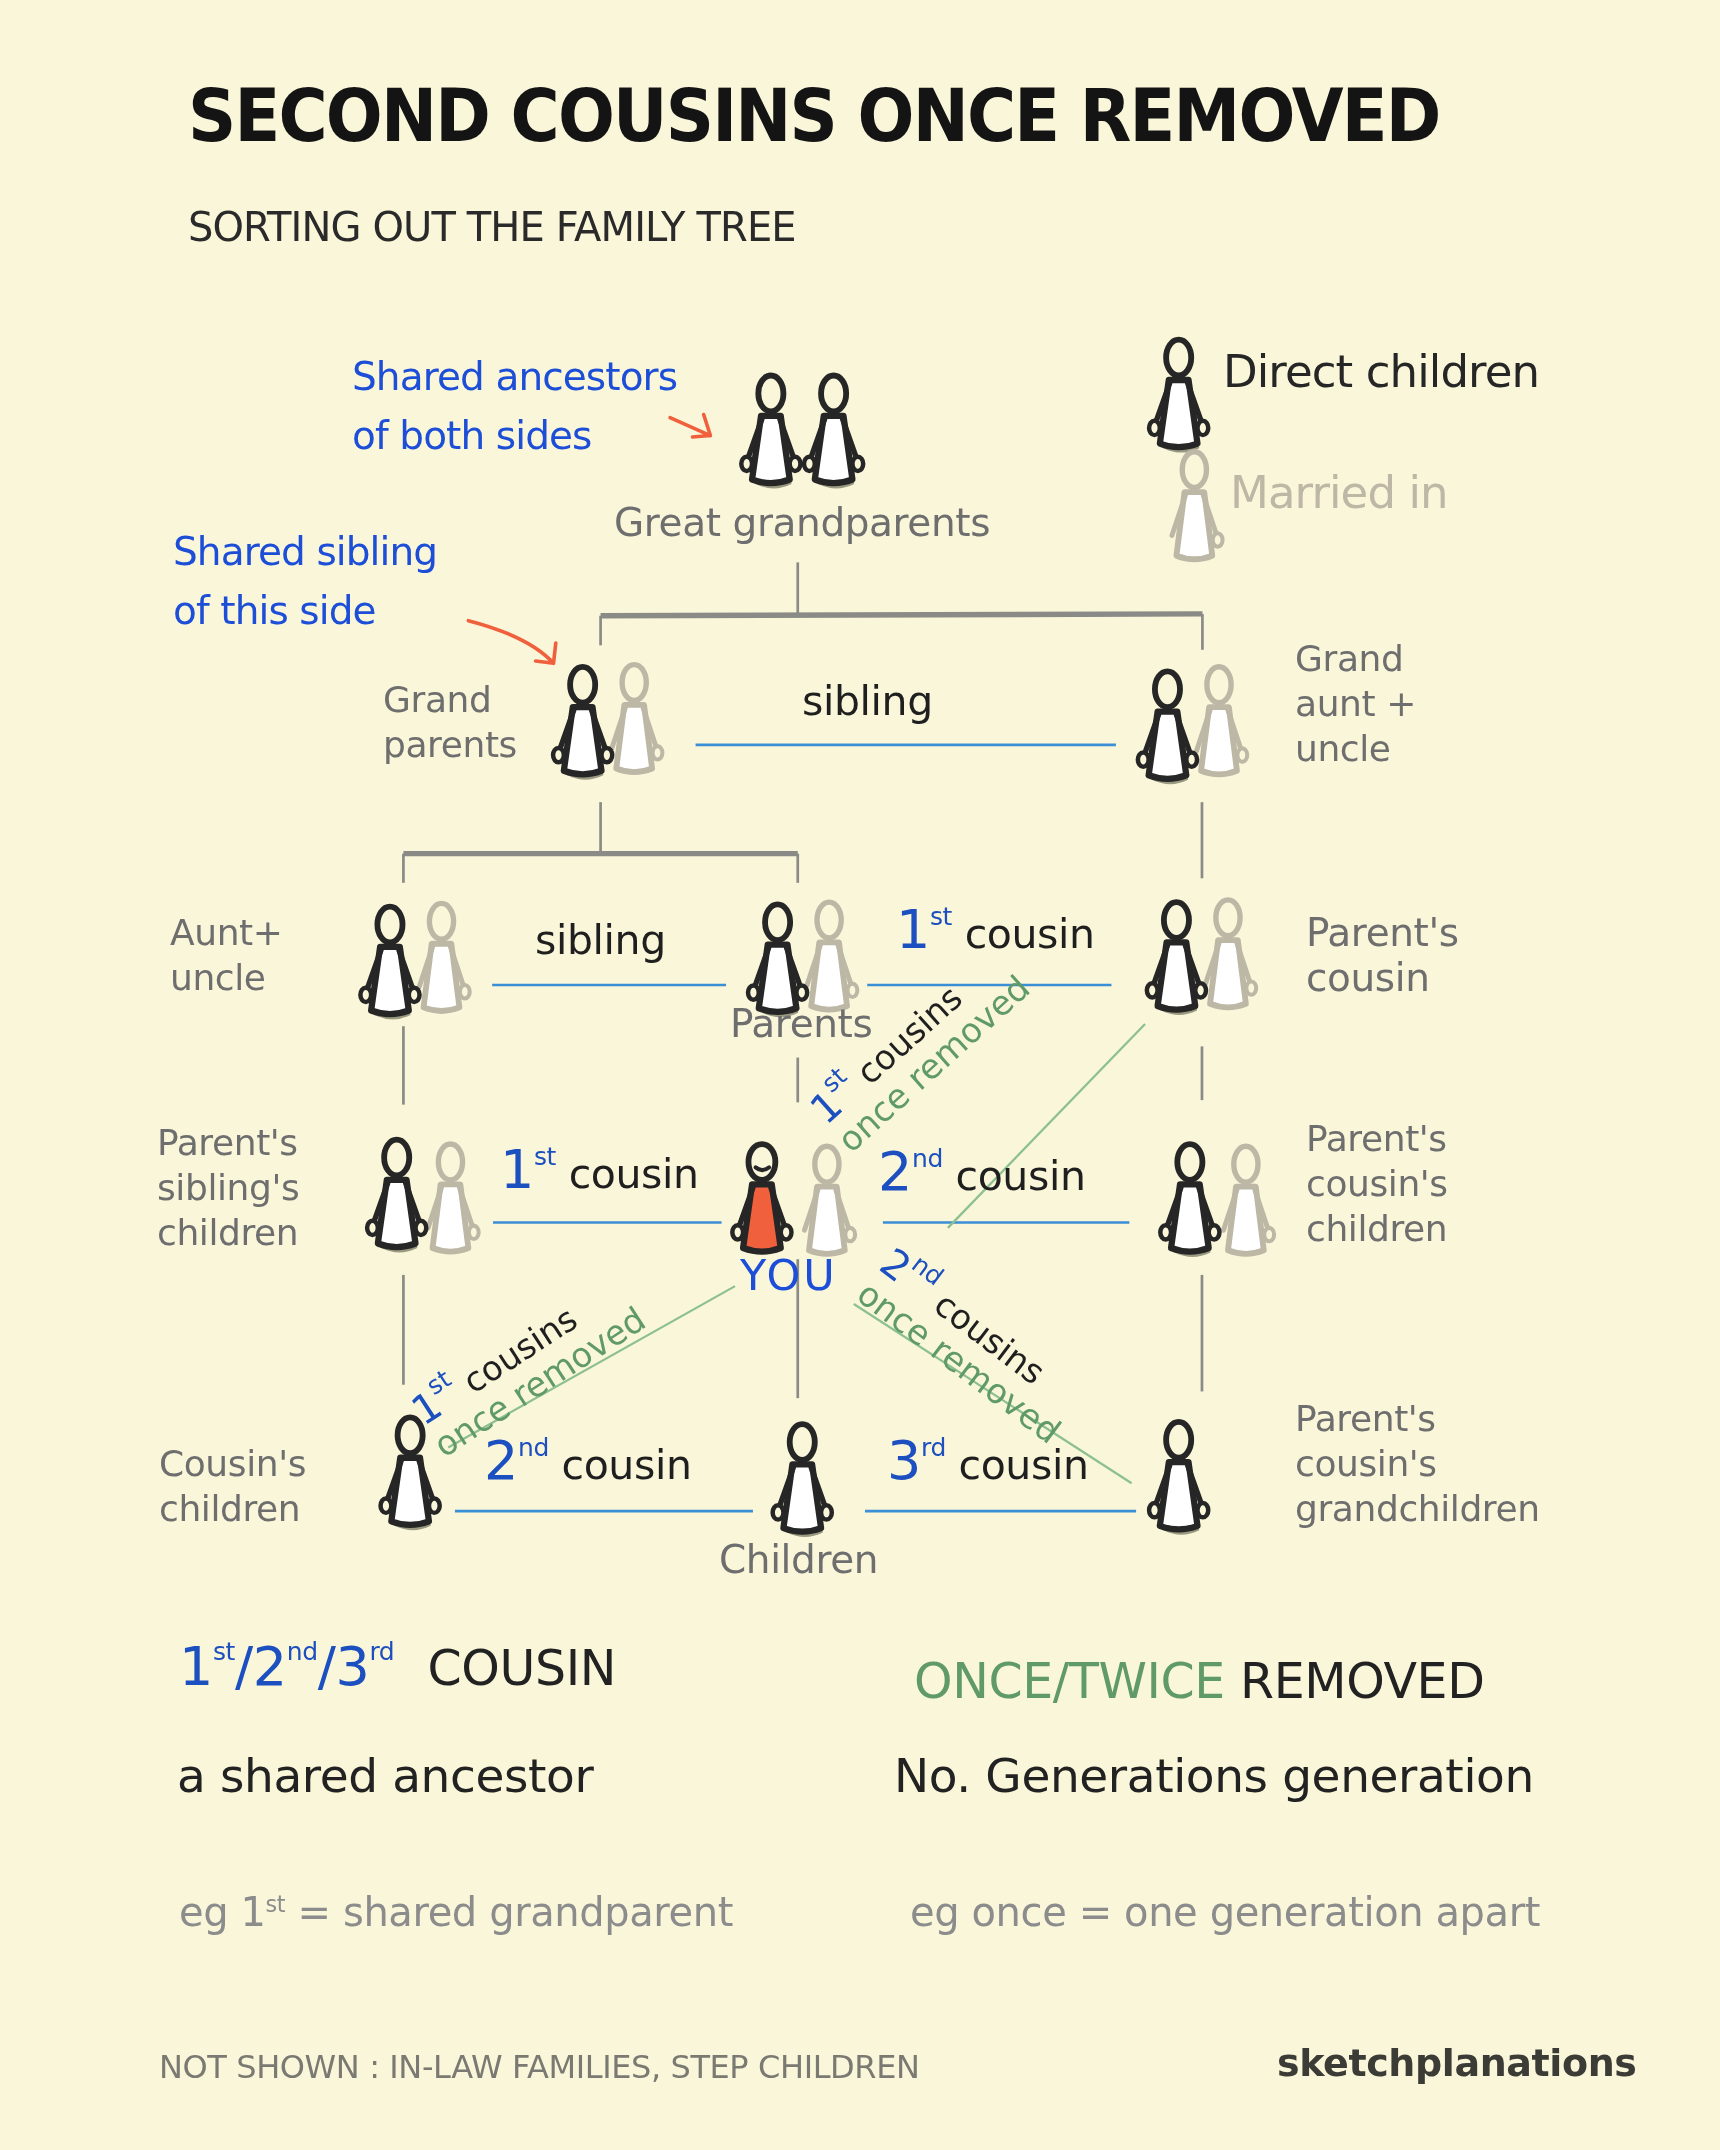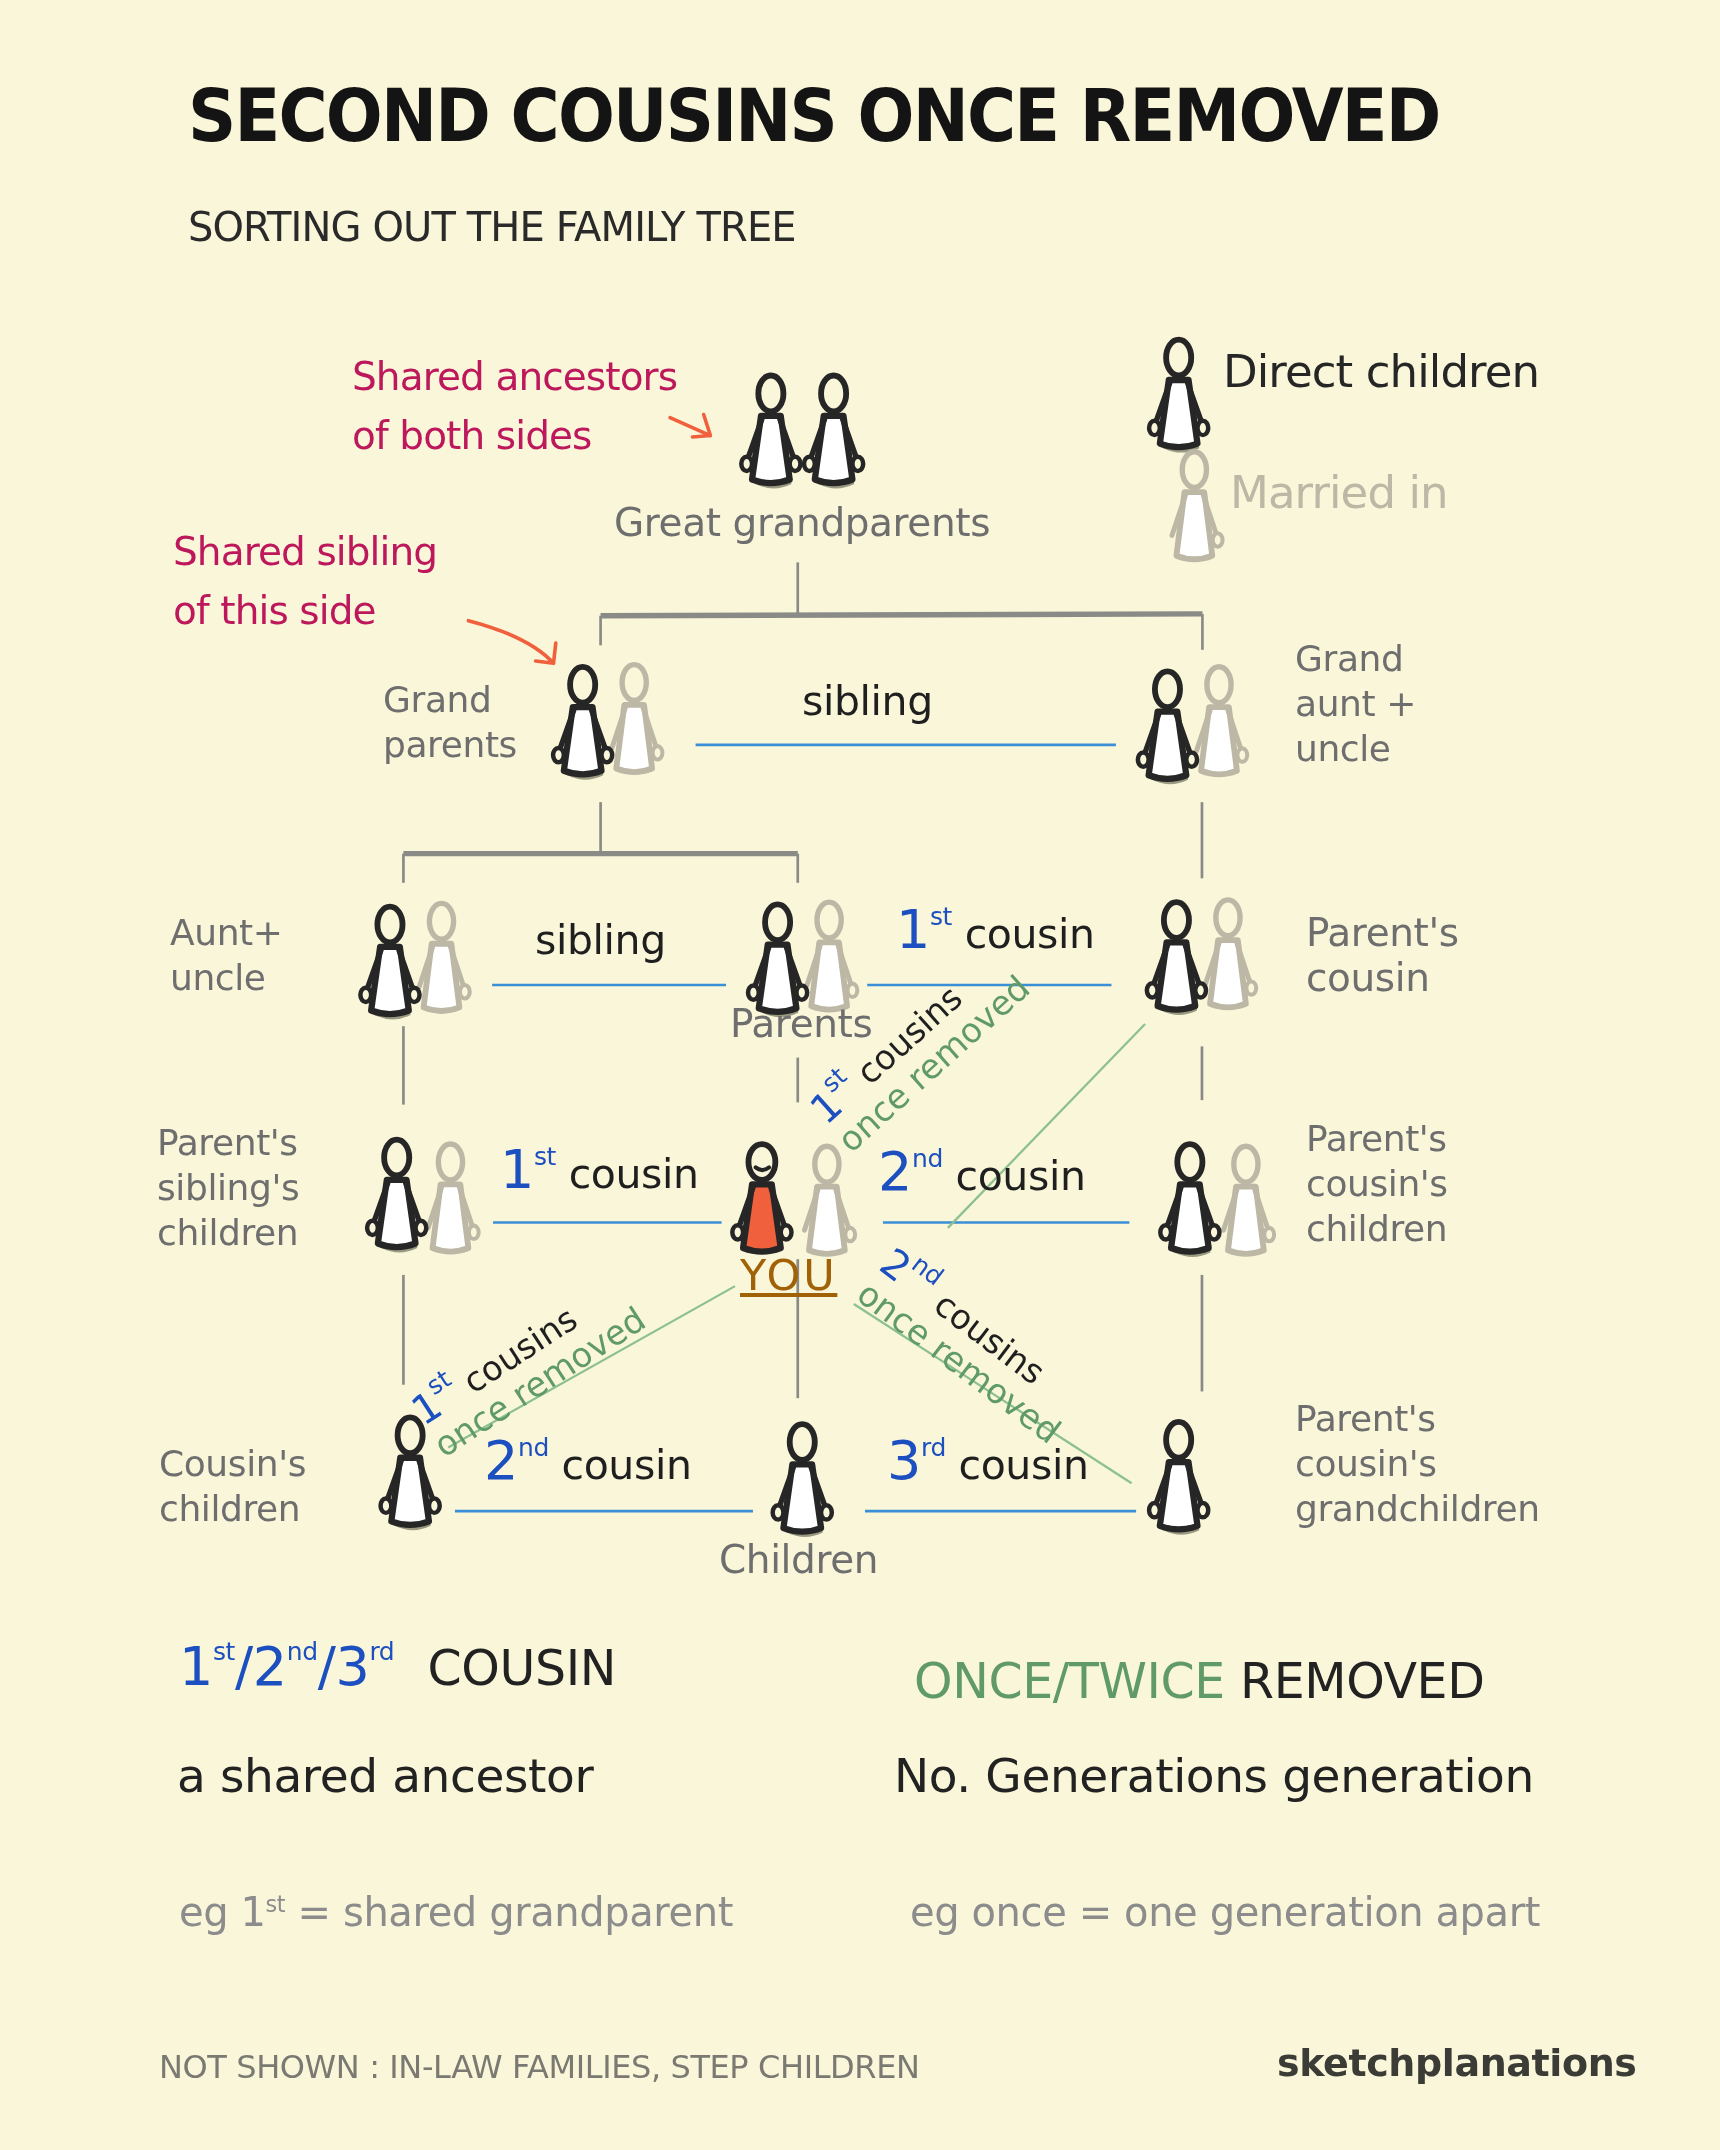--- a/index.html
+++ b/index.html
@@ -13,29 +13,29 @@
   .title {
     left: 188px; top: 74px;
     font-size: 67px; font-weight: bold; color: #141414;
     letter-spacing: -1.8px; transform: scaleY(1.08); transform-origin: left top;
     white-space: nowrap;
   }
   .subtitle {
     left: 188px; top: 204px;
     font-size: 40px; color: #2a2a2a; letter-spacing: -0.9px; white-space: nowrap;
   }
-  .note-red { color: #be185d; font-size: 39px; line-height: 59px; white-space: nowrap; letter-spacing: -0.9px; }
+  .note-red { color: #1d4ed8; font-size: 39px; line-height: 59px; white-space: nowrap; letter-spacing: -0.9px; }
   .gray-label { color: #6e6e6e; font-size: 36px; line-height: 45px; white-space: nowrap; letter-spacing: -0.4px; }
   .rel { color: #1f1f1f; font-size: 41px; white-space: nowrap; letter-spacing: -0.4px; }
   .ord { color: #1c4fbf; font-size: 54px; }
   .sup { color: #1c4fbf; font-size: 25px; vertical-align: super; position: relative; top: -8px; }
   .green { color: #5f9a68; }
   .diag { font-size: 34px; white-space: nowrap; transform-origin: left bottom; line-height: 38px; }
   .legend-text { font-size: 45px; white-space: nowrap; letter-spacing: -0.9px; }
-  .you { color: #a16207; font-size: 43px; letter-spacing: 2.7px; text-decoration: underline; }
+  .you { color: #1d4ed8; font-size: 43px; letter-spacing: 2.7px; }
   .sec-h { font-size: 49px; white-space: nowrap; letter-spacing: -0.4px; }
   .sec-body { font-size: 47px; color: #222; line-height: 65px; letter-spacing: -0.4px; }
   .sec-eg { font-size: 40px; color: #8c8c8c; letter-spacing: -0.4px; white-space: nowrap; }
   .footer { font-size: 32px; color: #7a7a72; white-space: nowrap; letter-spacing: -0.4px; }
   .brand { font-size: 38px; color: #3c3c36; font-weight: bold; white-space: nowrap; letter-spacing: -0.4px; }
   svg.overlay { position: absolute; left: 0; top: 0; }
 </style>
 </head>
 <body>
 

